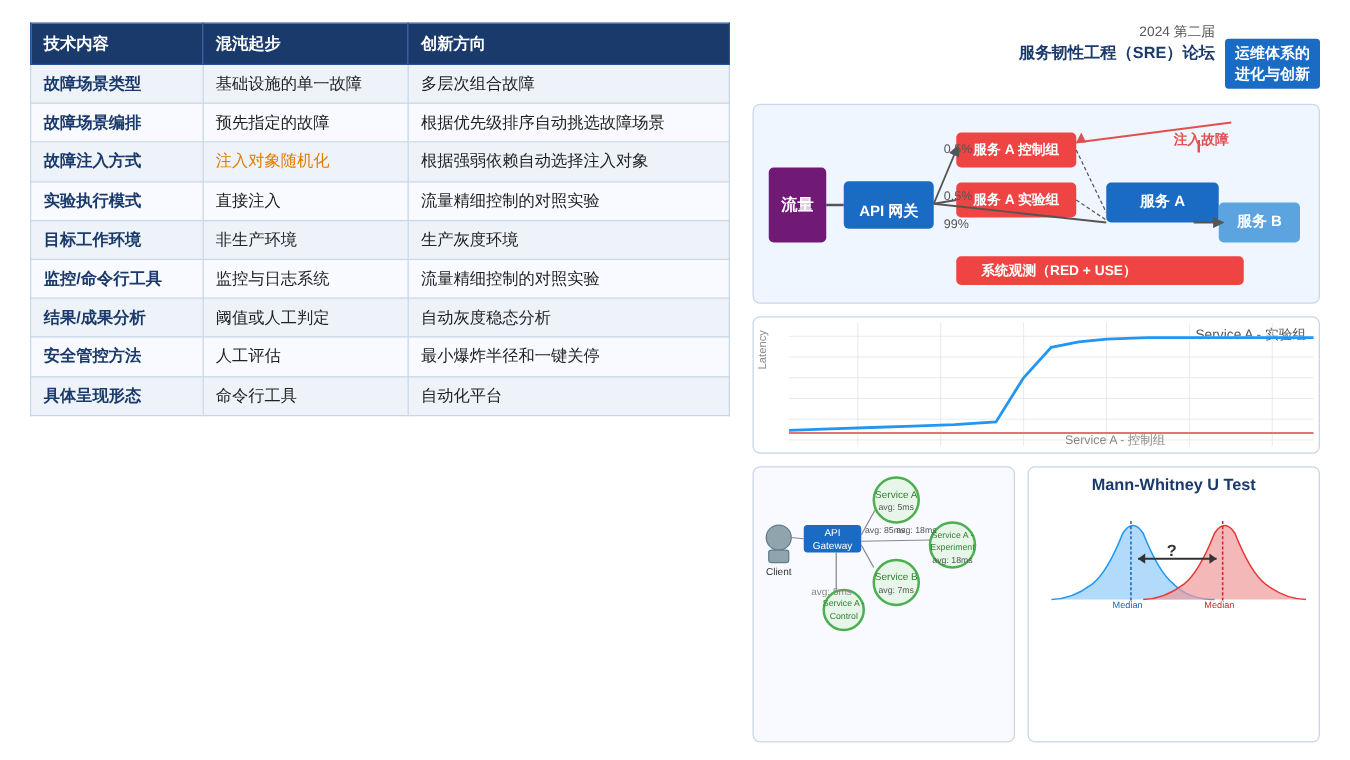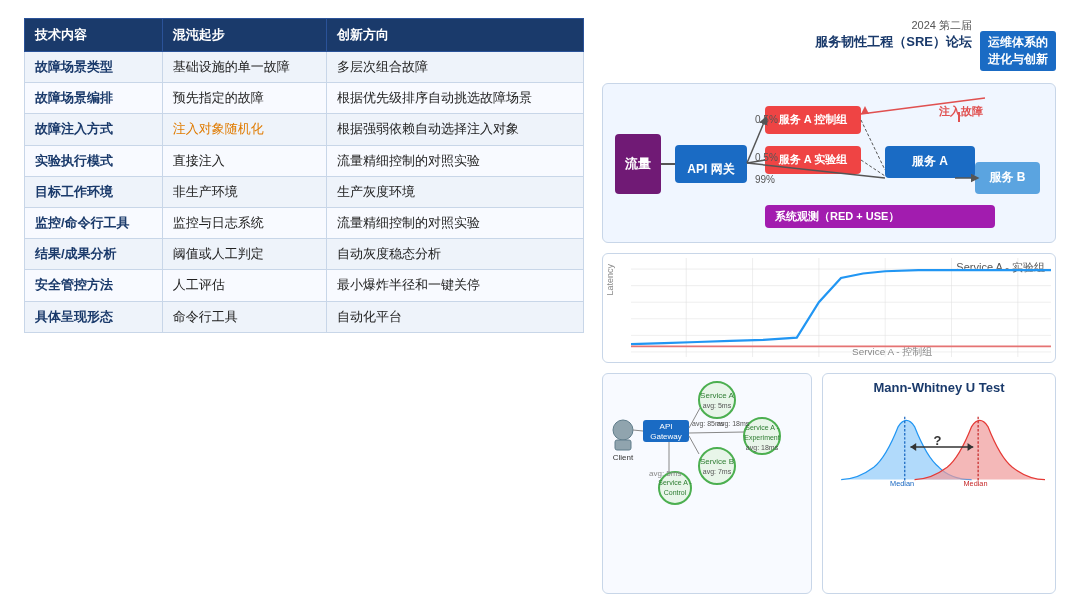--- a/index.html
+++ b/index.html
@@ -154,26 +154,26 @@
       padding: 5px 10px;
       display: flex;
       align-items: center;
       justify-content: center;
     }
     .service-blue { background: #ef4444; color: #fff; }
     .service-darkblue { background: #1a6bc4; color: #fff; }
     .service-b { background: #5ba4e0; color: #fff; }
     .observation-box {
       position: absolute;
-      background: #a21caf;
+      background: #ef4444;
       color: #fff;
       border-radius: 4px;
       font-size: 11px;
       font-weight: 600;
-      padding: 4px 10px;
+      padding: 4px 20px;
     }
     .inject-label {
       position: absolute;
       font-size: 11px;
       color: #e05050;
       font-weight: 600;
     }
     .pct-label {
       position: absolute;
       font-size: 10px;

